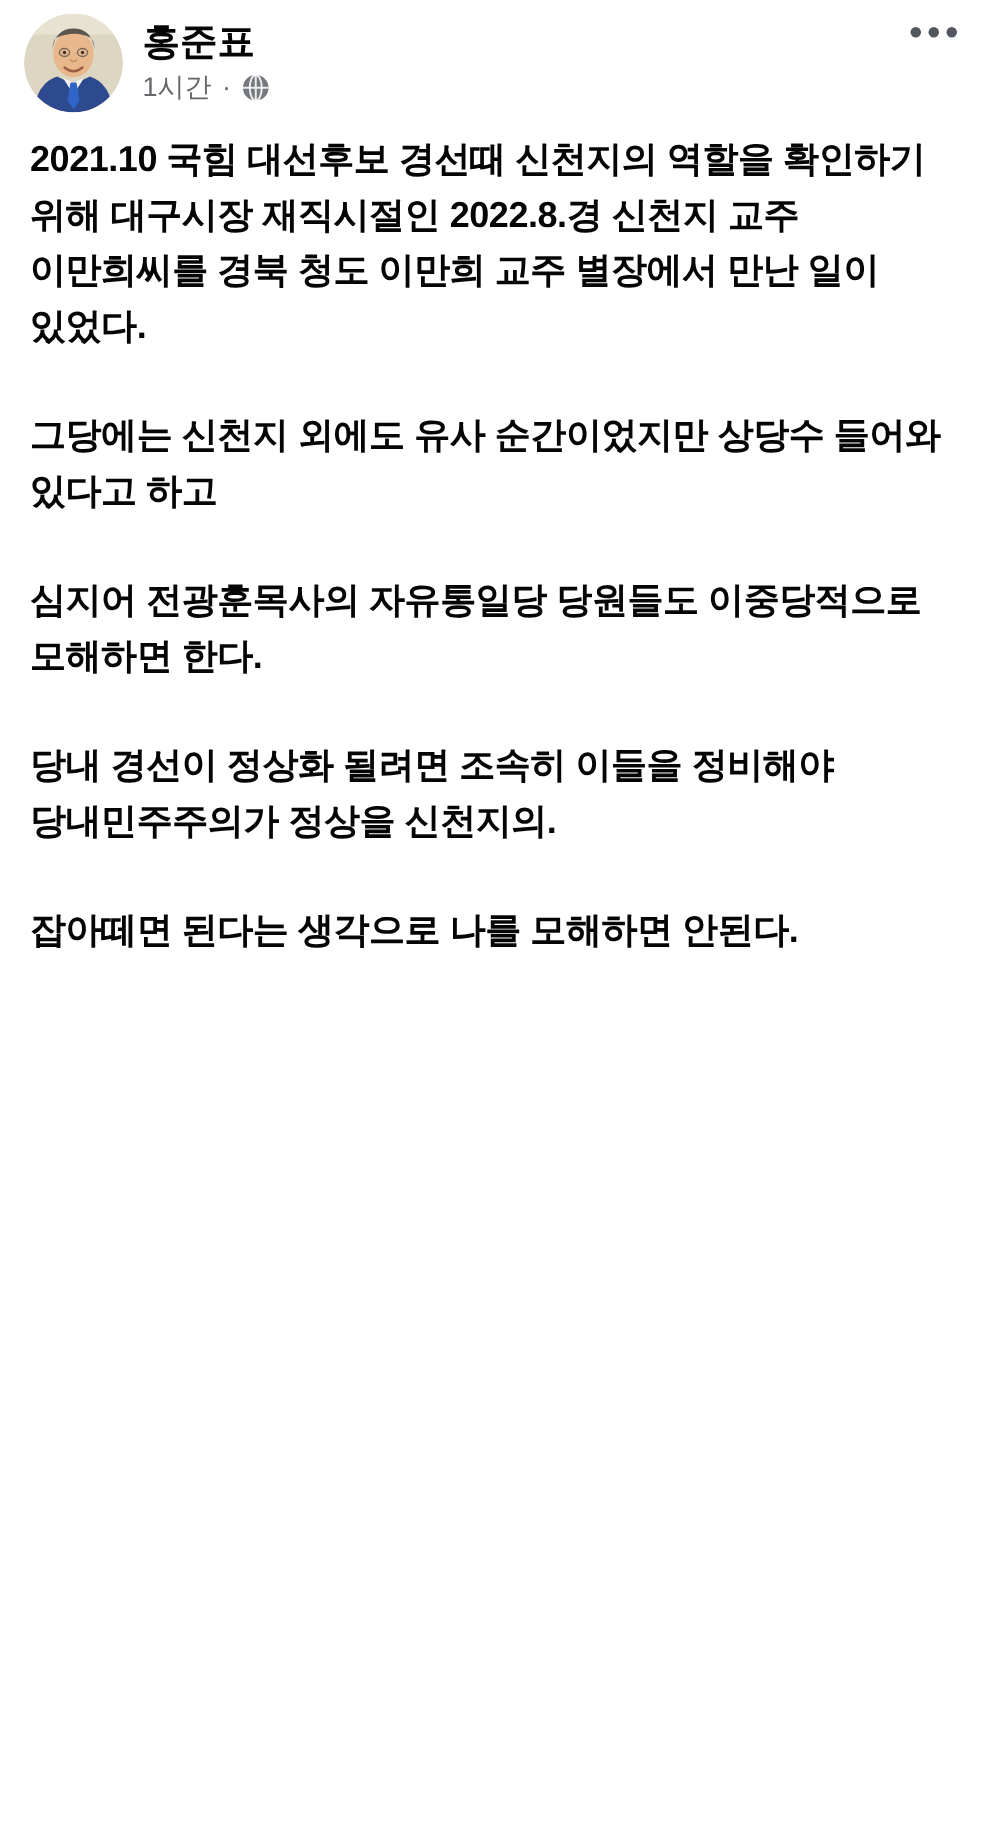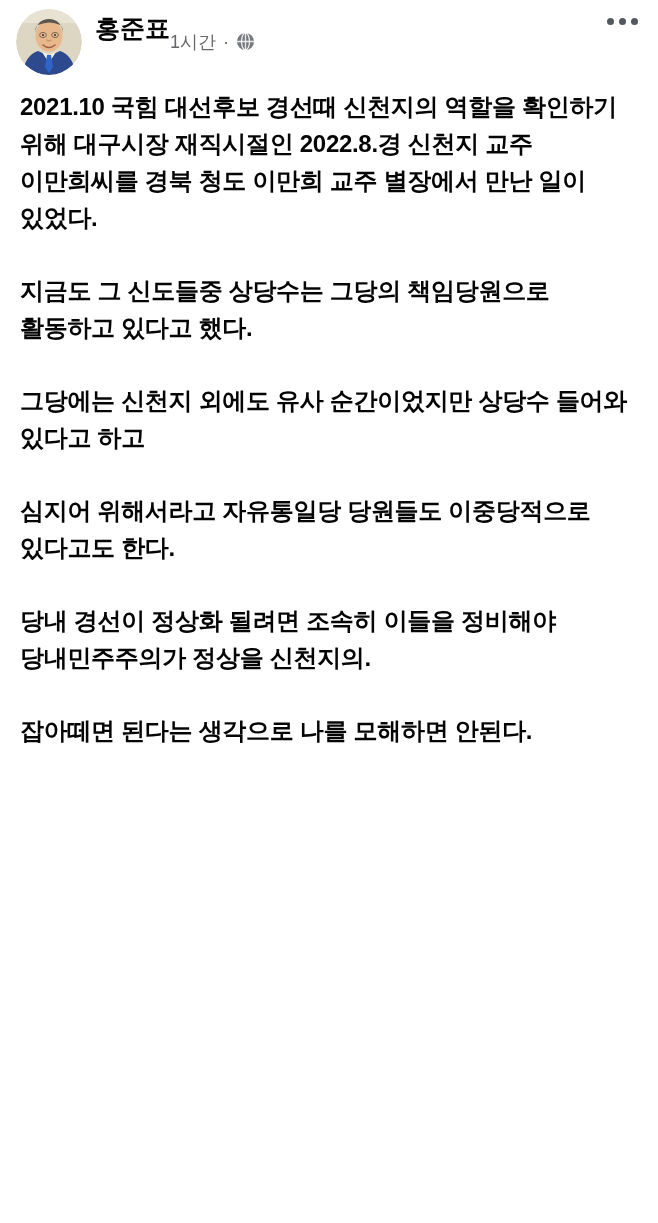--- a/index.html
+++ b/index.html
@@ -27,34 +27,34 @@
     border-radius: 50%;
     overflow: hidden;
     flex: 0 0 auto;
     cursor: pointer;
   }
   .avatar-wrap svg { display: block; }
   .header-info {
     margin-left: 13px;
     padding-top: 5px;
     display: flex;
-    flex-direction: row;
+    flex-direction: column;
   }
   .author-name {
     font-size: 25px;
     font-weight: 700;
     line-height: 1.15;
     color: #050505;
     cursor: pointer;
   }
   .post-meta {
     display: flex;
     align-items: center;
     gap: 7px;
-    margin-top: 18px;
+    margin-top: 6px;
     font-size: 18px;
     color: #65676b;
     line-height: 1;
   }
   .globe-icon svg { display: block; }
   .menu-button {
     position: absolute;
     right: 18px;
     top: 12px;
     border: none;
@@ -134,21 +134,20 @@
     <button class="menu-button" aria-label="menu">
       <span class="dot"></span>
       <span class="dot"></span>
       <span class="dot"></span>
     </button>
 
   </header>
 
   <div class="post-body">
     <p>2021.10 국힘 대선후보 경선때 신천지의 역할을 확인하기 위해 대구시장 재직시절인 2022.8.경 신천지 교주 이만희씨를 경북 청도 이만희 교주 별장에서 만난 일이 있었다.</p>
-    <p>지금도 그 신도들중 상당수는 그당의 책임당원으로 활동하고 있다고 했다.</p>
     <p>그당에는 신천지 외에도 유사 순간이었지만 상당수 들어와 있다고 하고</p>
-    <p>심지어 위해서라고 자유통일당 당원들도 이중당적으로 있다고도 한다.</p>
+    <p>심지어 전광훈목사의 자유통일당 당원들도 이중당적으로 모해하면 한다.</p>
     <p>당내 경선이 정상화 될려면 조속히 이들을 정비해야 당내민주주의가 정상을 신천지의.</p>
     <p>잡아떼면 된다는 생각으로 나를 모해하면 안된다.</p>
 
   </div>
 
 </article>
 
 </body></html>

